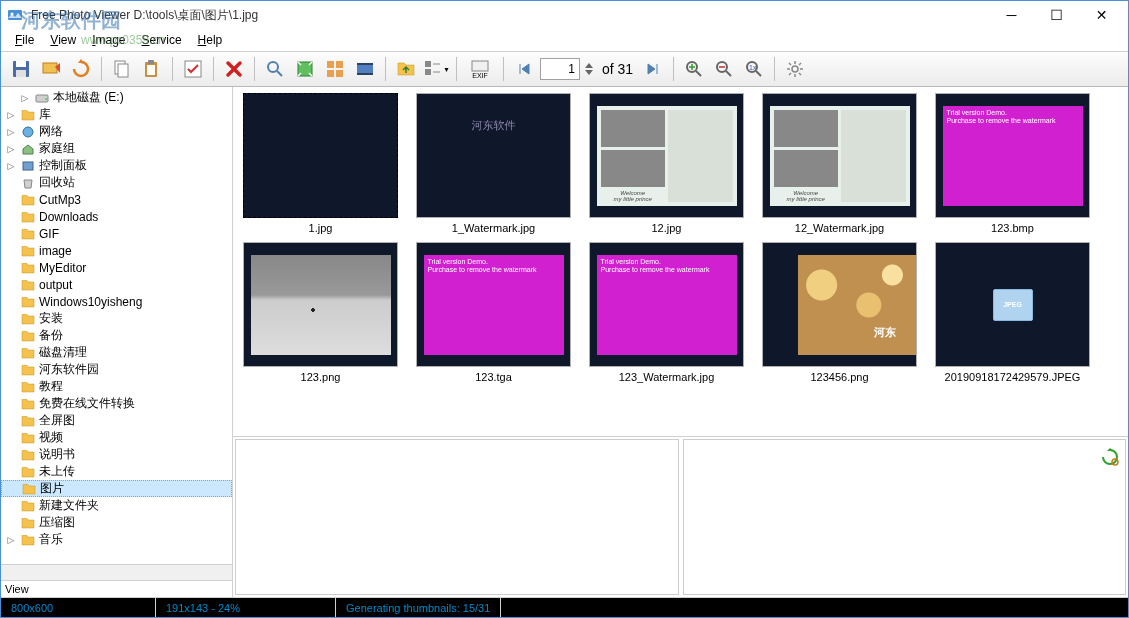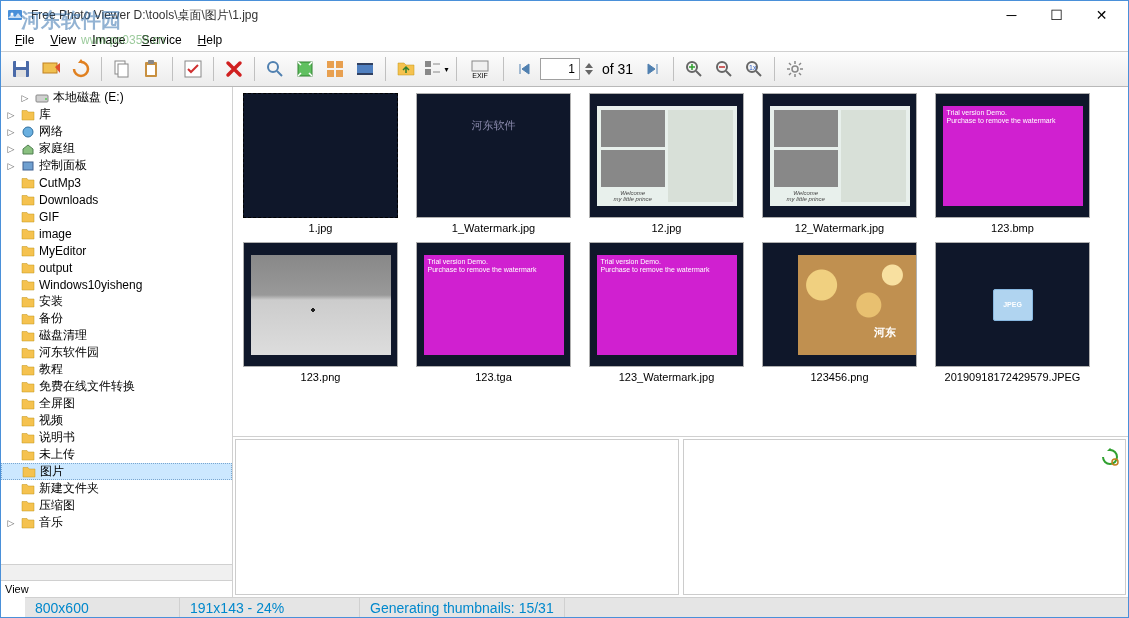--- a/index.html
+++ b/index.html
@@ -57,21 +57,21 @@
 .beach::after { content:""; position:absolute; bottom:30%; left:30%; width:40px; height:30px; background: radial-gradient(circle, #222 2px, transparent 2px); filter: blur(0.5px); }
 .bokeh { background: radial-gradient(circle at 20% 30%, #f0d080 15px, transparent 16px), radial-gradient(circle at 60% 50%, #e8c070 12px, transparent 13px), radial-gradient(circle at 80% 20%, #f8e0a0 10px, transparent 11px), #c09050; position: relative; margin-left: 35px; }
 .bokeh .txt { position: absolute; bottom: 15px; right: 20px; font-size: 11px; color: #fff; font-weight: bold; }
 .jpeg-icon { width: 40px; height: 32px; border: 1px solid #88b8e0; background: #b0d4f0; border-radius: 2px; display: flex; align-items: center; justify-content: center; font-size: 7px; color: #fff; font-weight: bold; }
 
 .preview-panel { height: 160px; display: flex; background: #fff; position: relative; }
 .preview-left { flex: 1; border: 1px solid #ccc; margin: 2px; }
 .preview-right { flex: 1; border: 1px solid #ccc; margin: 2px; position: relative; }
 .preview-tool { position: absolute; right: 6px; top: 8px; width: 18px; height: 18px; }
 
-.statusbar { height: 20px; background: #e5e5e5; border-top: 1px solid #d0d0d0; display: flex; align-items: center; font-size: 14px; margin-left: 24px; }
+.statusbar { height: 20px; background: #000000; border-top: 1px solid #d0d0d0; display: flex; align-items: center; font-size: 11px; }
 .status-cell { padding: 0 10px; border-right: 1px solid #d0d0d0; color: #0088cc; height: 100%; display: flex; align-items: center; }
 .status-cell.first { width: 155px; }
 .status-cell.second { width: 180px; }
 
 svg { display: block; }
 .folder-svg { fill: #f5c24f; stroke: #c0941a; stroke-width: 0.5; }
 .drive-svg { fill: #d0d0d0; stroke: #888; }
 </style>
 </head>
 <body>
@@ -308,20 +308,29 @@
             <svg width="14" height="12">
               <rect x="2" y="2" width="10" height="8" fill="#70a0d0" stroke="#406090"></rect>
             </svg>
           </span>
           <span class="tree-label">控制面板</span>
         </div>
         <div class="tree-node">
           <span class="tree-toggle"></span>
           <span class="tree-icon">
             <svg width="14" height="12">
+              <path d="M3 3 L11 3 L10 11 L4 11 Z" fill="#d0d0d0" stroke="#888"></path>
+            </svg>
+          </span>
+          <span class="tree-label">回收站</span>
+        </div>
+        <div class="tree-node">
+          <span class="tree-toggle"></span>
+          <span class="tree-icon">
+            <svg width="14" height="12">
               <path class="folder-svg" d="M1 3 L1 11 L13 11 L13 3 L7 3 L6 1.5 L1 1.5 Z"></path>
             </svg>
           </span>
           <span class="tree-label">CutMp3</span>
         </div>
         <div class="tree-node">
           <span class="tree-toggle"></span>
           <span class="tree-icon">
             <svg width="14" height="12">
               <path class="folder-svg" d="M1 3 L1 11 L13 11 L13 3 L7 3 L6 1.5 L1 1.5 Z"></path>

